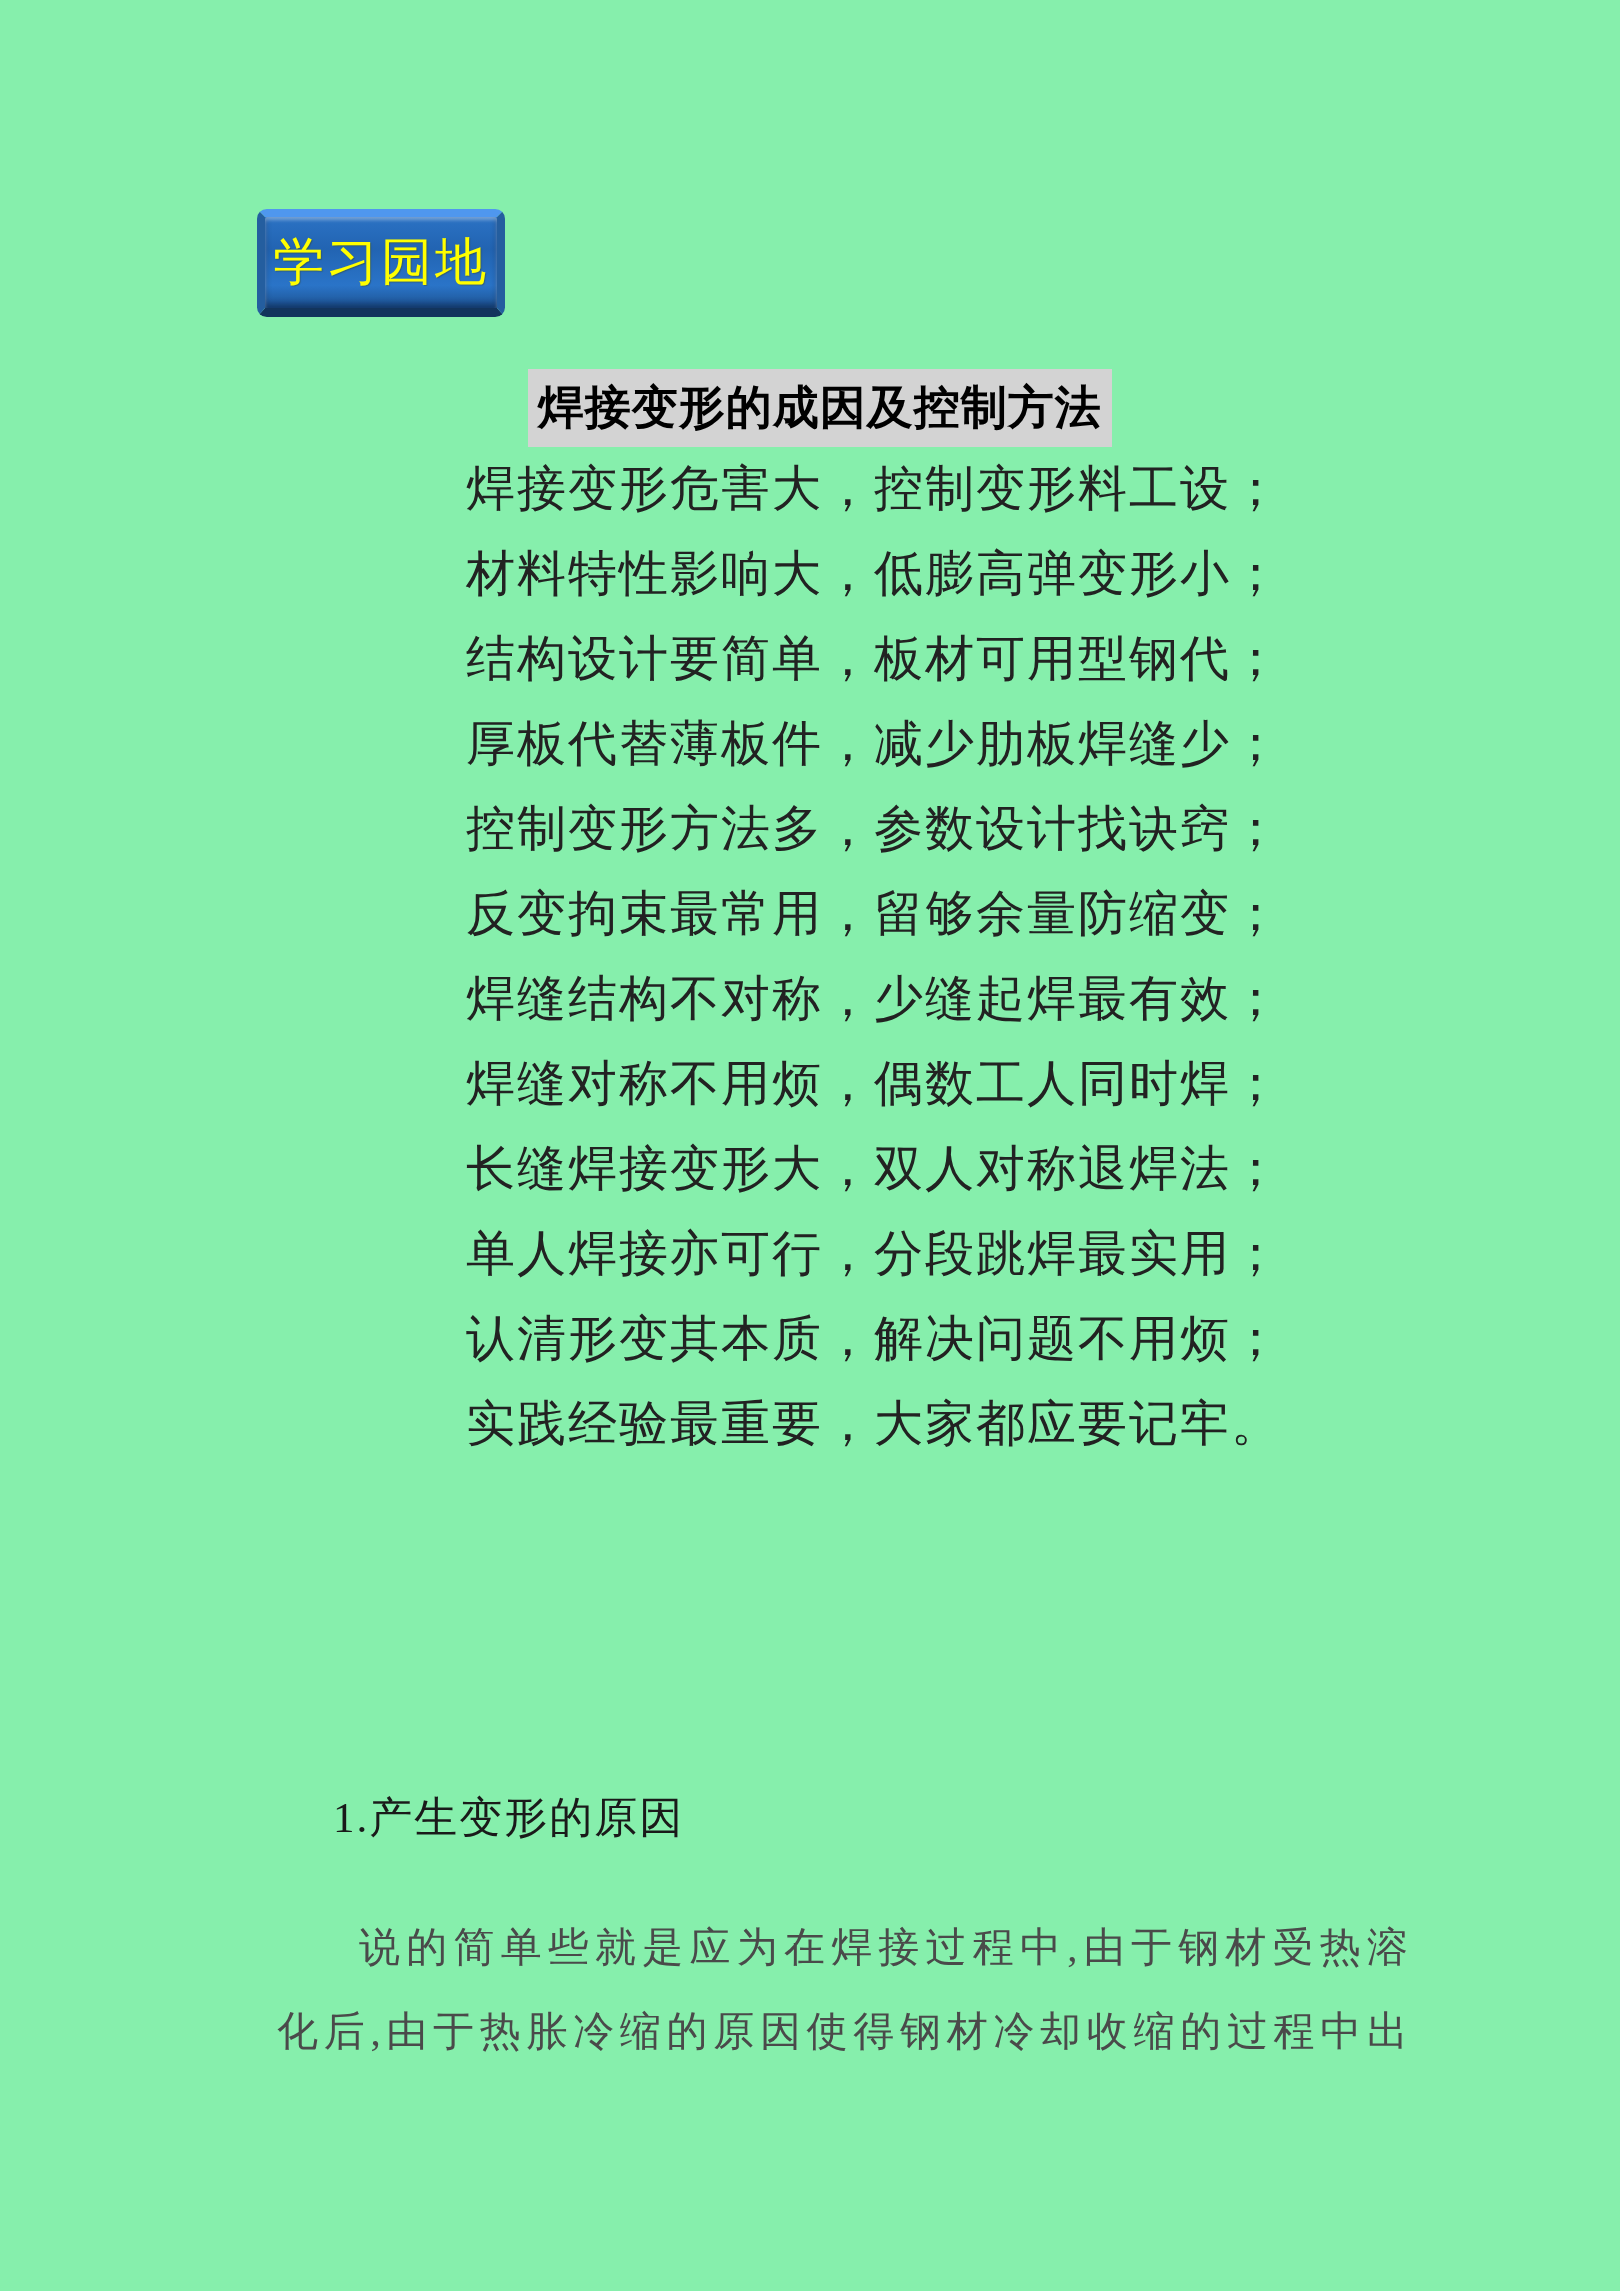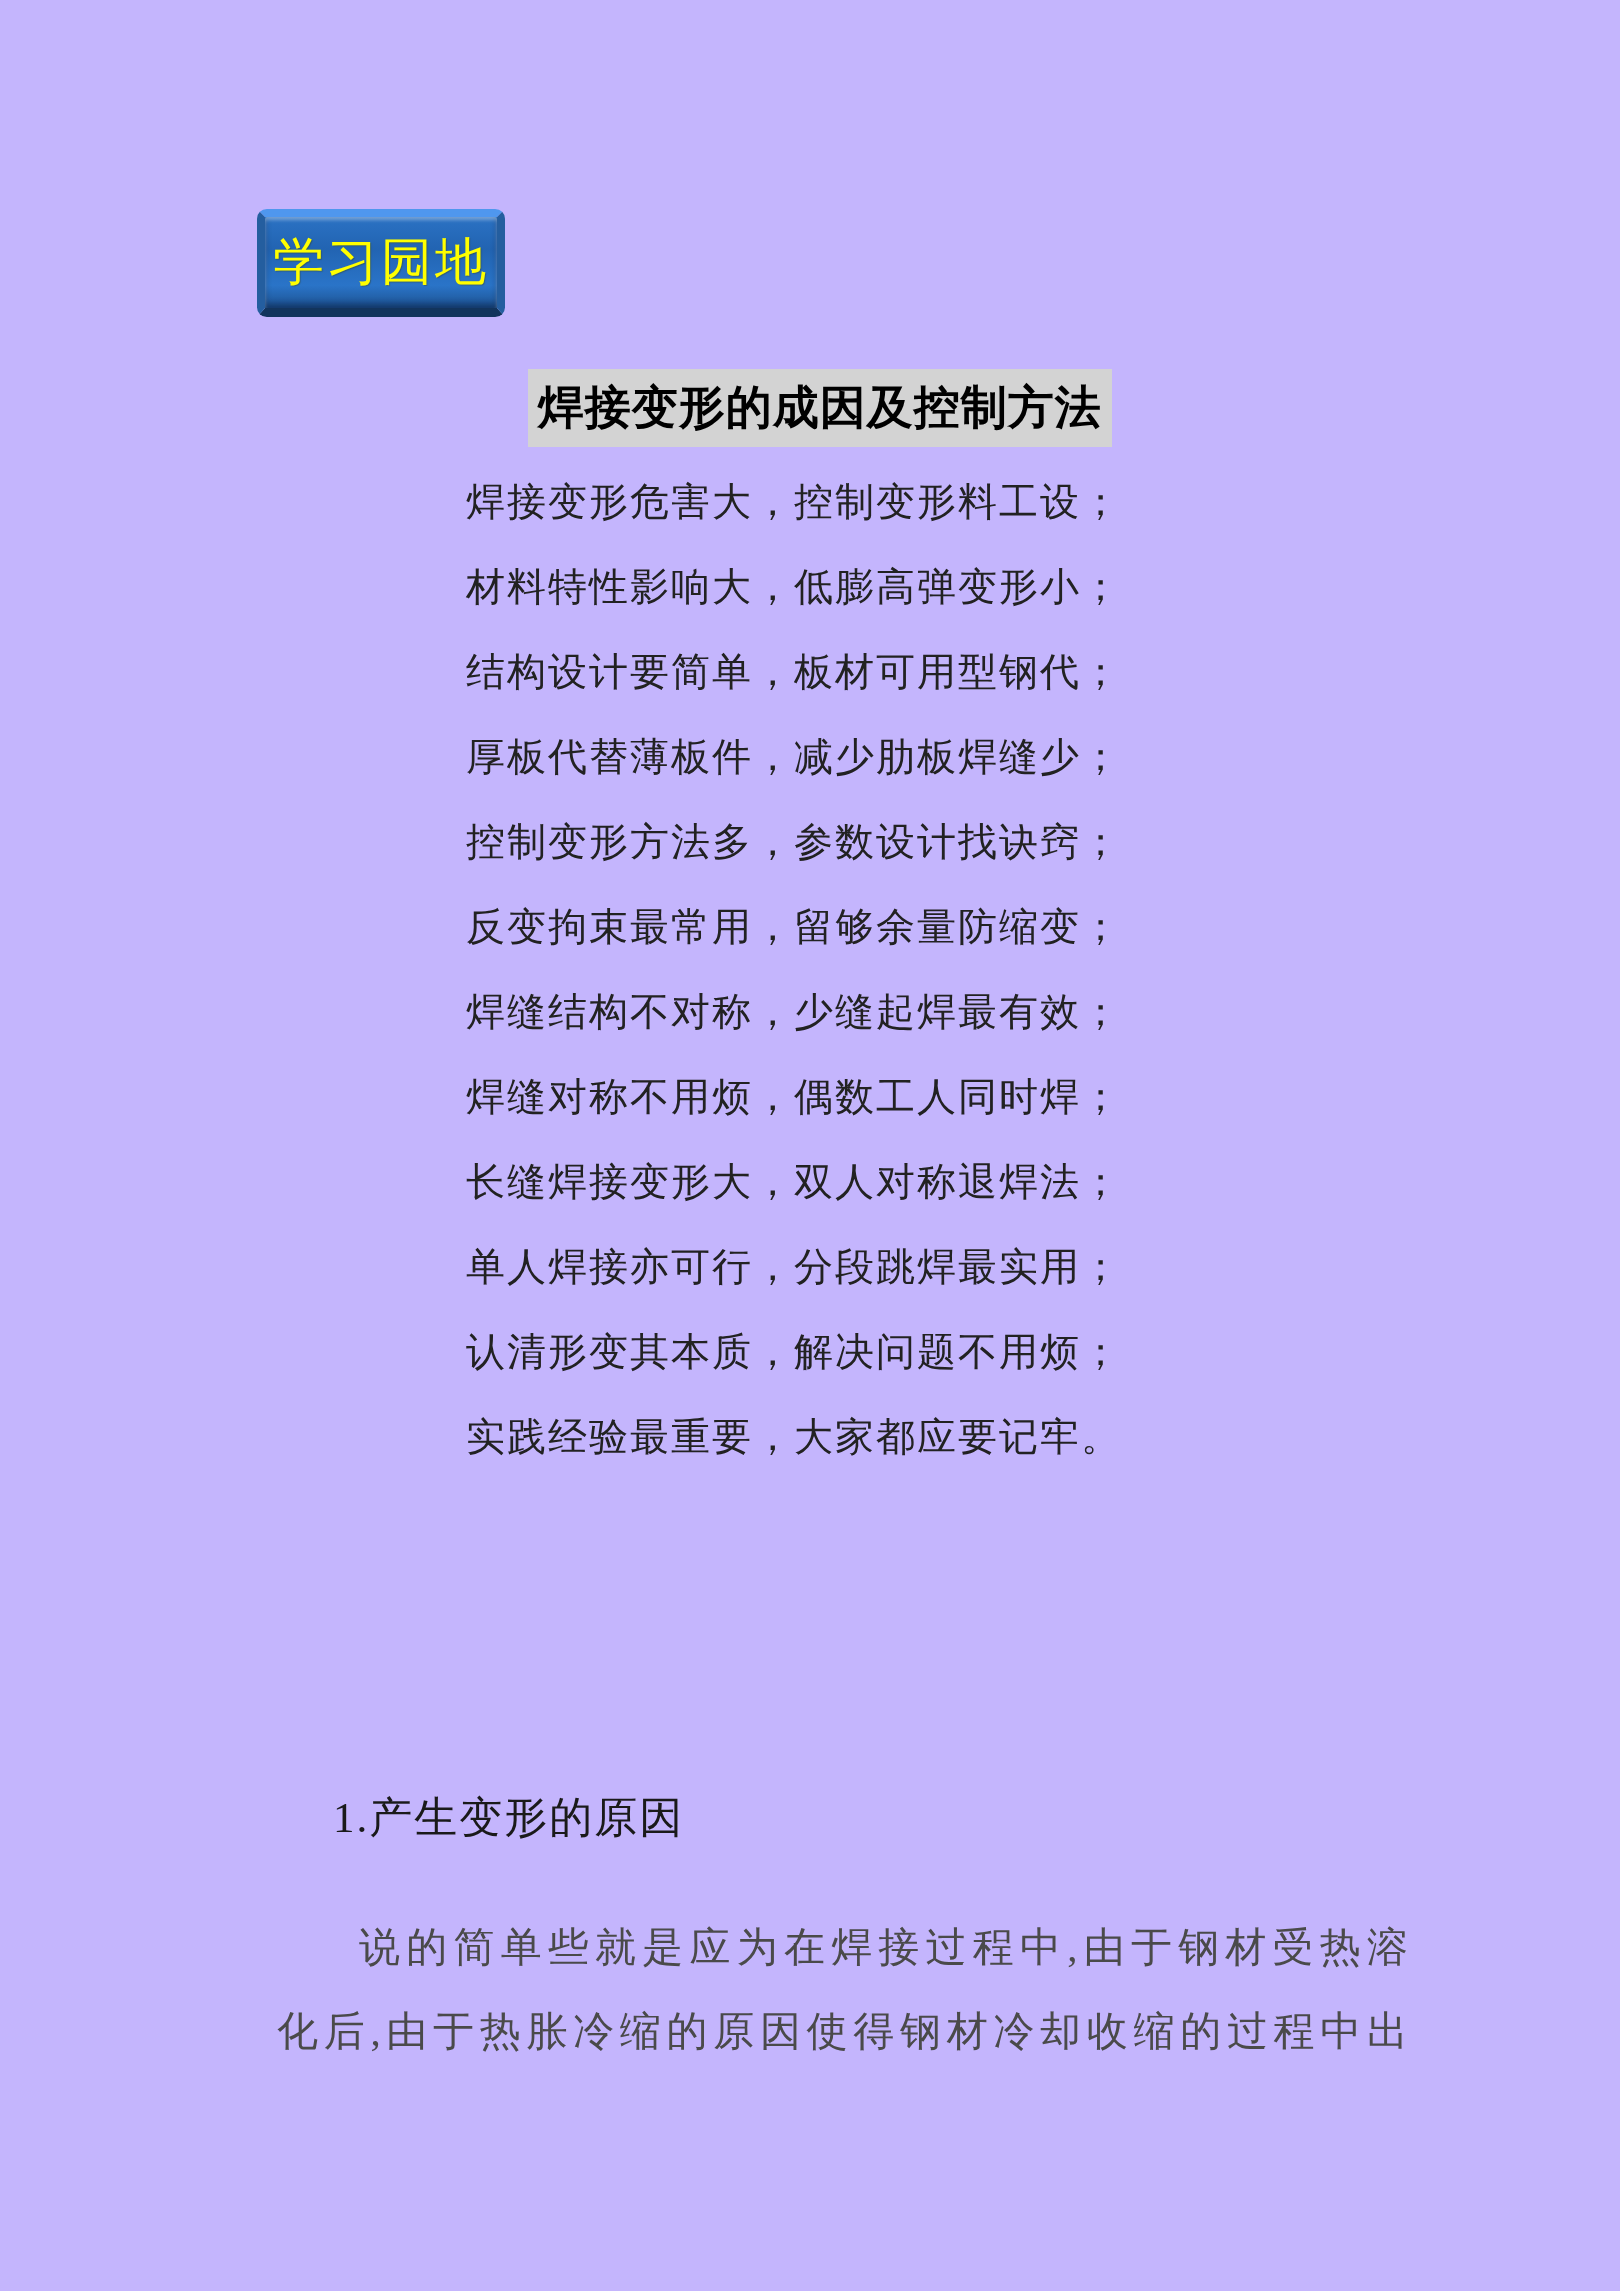--- a/index.html
+++ b/index.html
@@ -1,19 +1,19 @@
 <!DOCTYPE html>
 <html><head>
 <meta charset="utf-8">
 <style>
   html,body{margin:0;padding:0;background:#ffffff;}
   .page{
     position:relative;
     width:1620px;height:2292px;
-    background:#c4b5fd;
+    background:#86efac;
     overflow:hidden;
     font-family:"Liberation Serif", serif;
   }
   
   .badge{
     position:absolute;left:257px;top:209px;
     width:248px;height:108px;
     box-sizing:border-box;
     border-radius:9.8px;
     border-top:8.8px solid #4f97ee;
@@ -39,22 +39,22 @@
     color:#000000;
     font-weight:bold;
     font-size:46px;
     line-height:78px;
     padding:0 9.8px;
     letter-spacing:1px;
     white-space:nowrap;
   }
   
   .poem{
-    position:absolute;left:466px;top:459px;
-    font-size:39px;color:#222222;letter-spacing:2px;
+    position:absolute;left:466px;top:446px;
+    font-size:49px;color:#222222;letter-spacing:2px;
   }
   .poem-line{height:85px;line-height:85px;white-space:nowrap;}
   
   .heading{
     position:absolute;left:333px;top:1788px;
     font-size:43px;line-height:59px;color:#1a1a1a;letter-spacing:2px;white-space:nowrap;
   }
   
   .para{
     position:absolute;left:238px;top:1905px;width:1133px;

